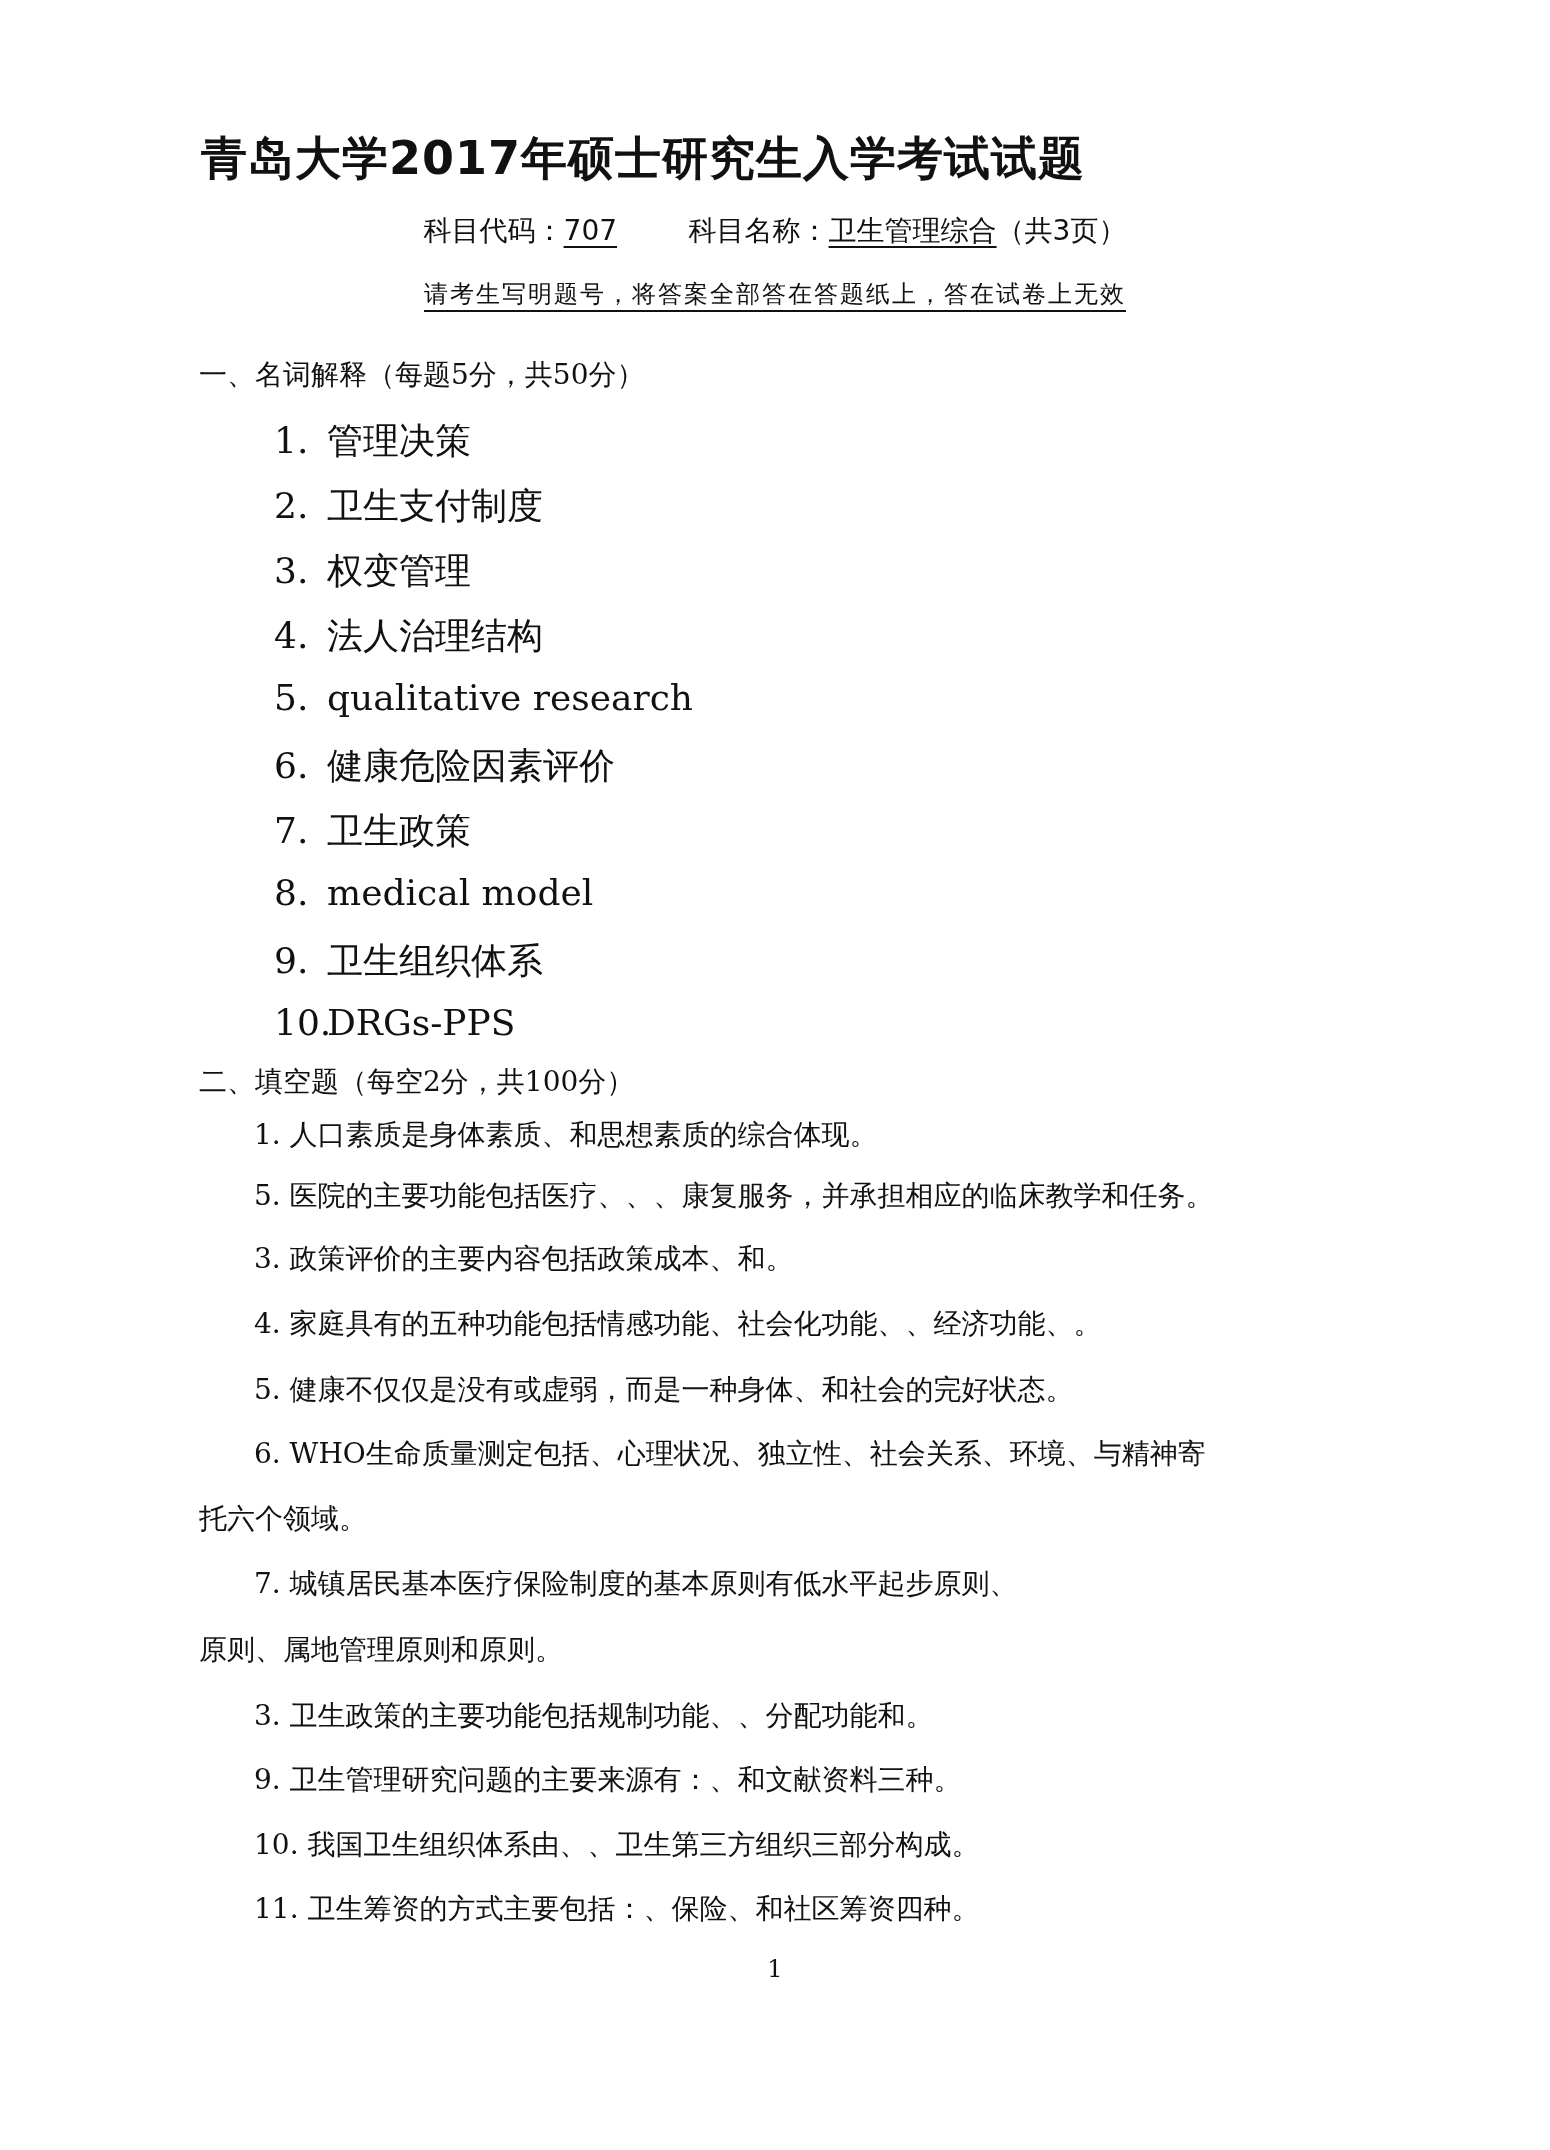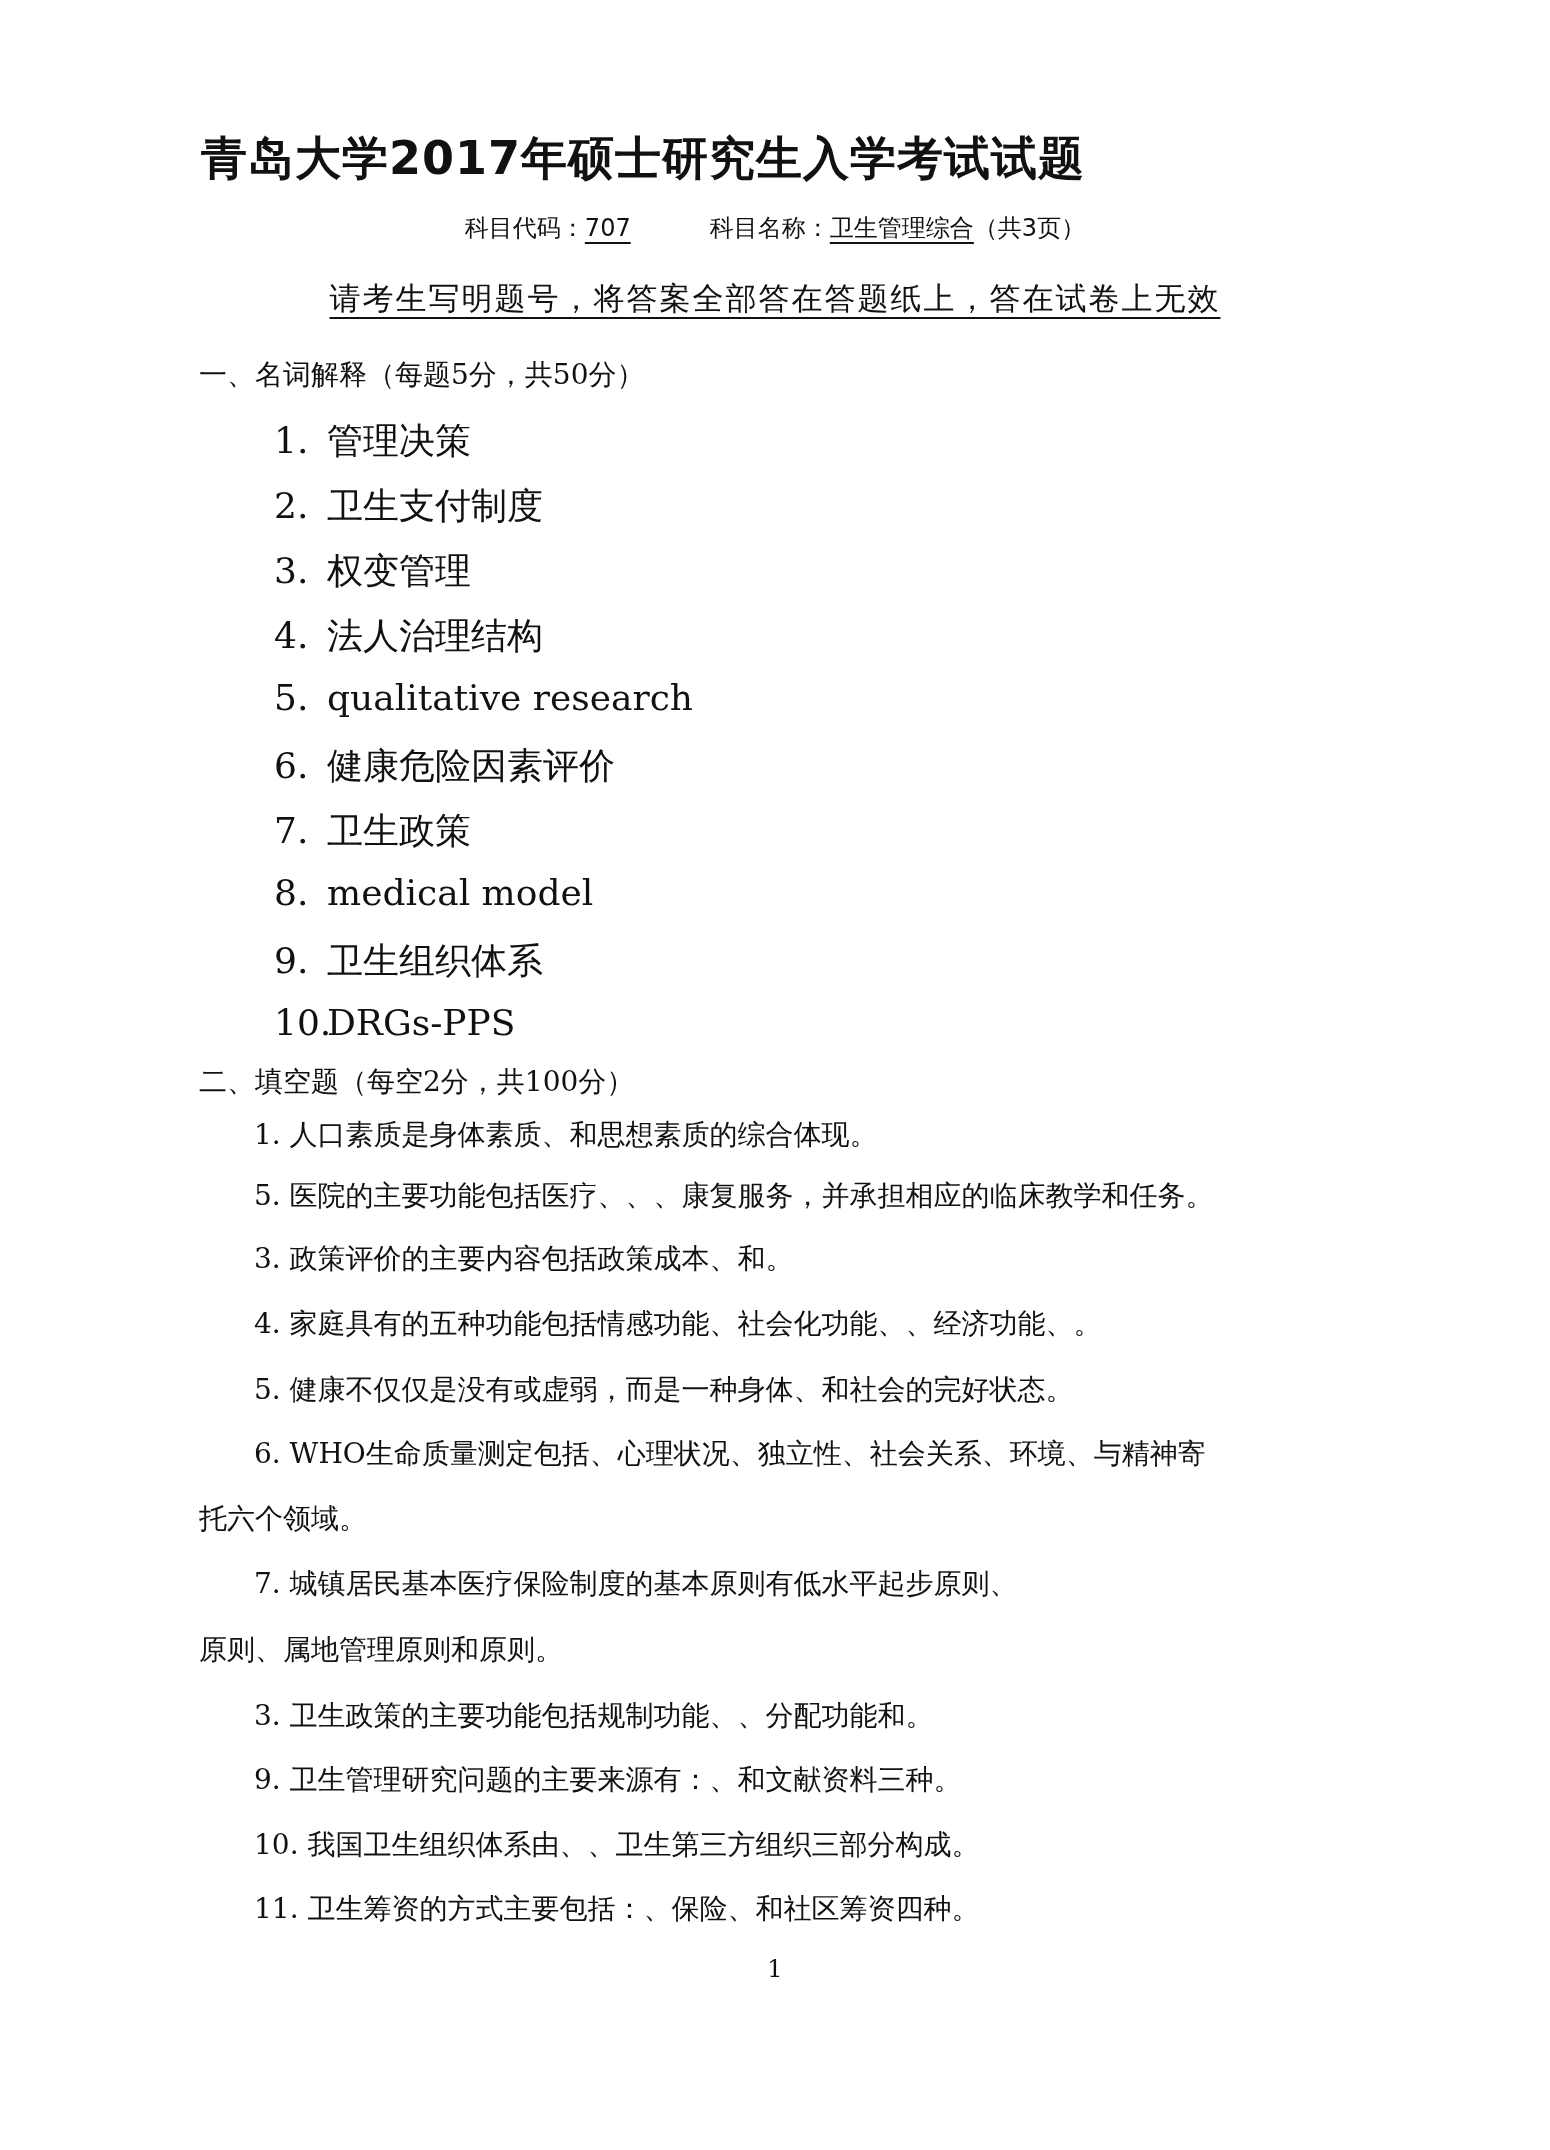--- a/index.html
+++ b/index.html
@@ -2,24 +2,24 @@
 <html><head>
 <meta charset="utf-8">
 <style>
   html, body { margin:0; padding:0; background:#ffffff; }
   body { width:1550px; height:2150px; position:relative; overflow:hidden;
          font-family:"DejaVu Serif","Liberation Serif",serif; color:#111; }
   .abs { position:absolute; white-space:nowrap; }
   .title { left:0; width:1286px; top:128px; text-align:center;
            font-family:"DejaVu Sans","Liberation Sans",sans-serif; font-weight:bold; font-size:46px; letter-spacing:1px; }
   .subtitle { left:0; width:1550px; top:212px; text-align:center;
-              font-family:"DejaVu Sans","Liberation Sans",sans-serif; font-size:24px; }
+              font-family:"DejaVu Sans","Liberation Sans",sans-serif; font-size:28px; }
   .subtitle .u { text-decoration:underline; text-underline-offset:6px; text-decoration-thickness:2px; }
   .subtitle .code { display:inline-block; min-width:85px; text-align:left; margin-right:40px; }
-  .instr { left:0; width:1550px; top:278px; text-align:center; font-size:31px;
+  .instr { left:0; width:1550px; top:278px; text-align:center; font-size:24px;
            text-decoration:underline; text-underline-offset:8px; text-decoration-thickness:2px; letter-spacing:2px; }
   .sec { left:199px; font-size:28px; }
   .item { left:274px; font-size:36px; }
   .item .num { display:inline-block; width:53px; }
   .fill { font-size:28px; }
   .pageno { left:0; width:1550px; text-align:center; top:1955px; font-size:24px; }
 </style>
 </head>
 <body>
 

